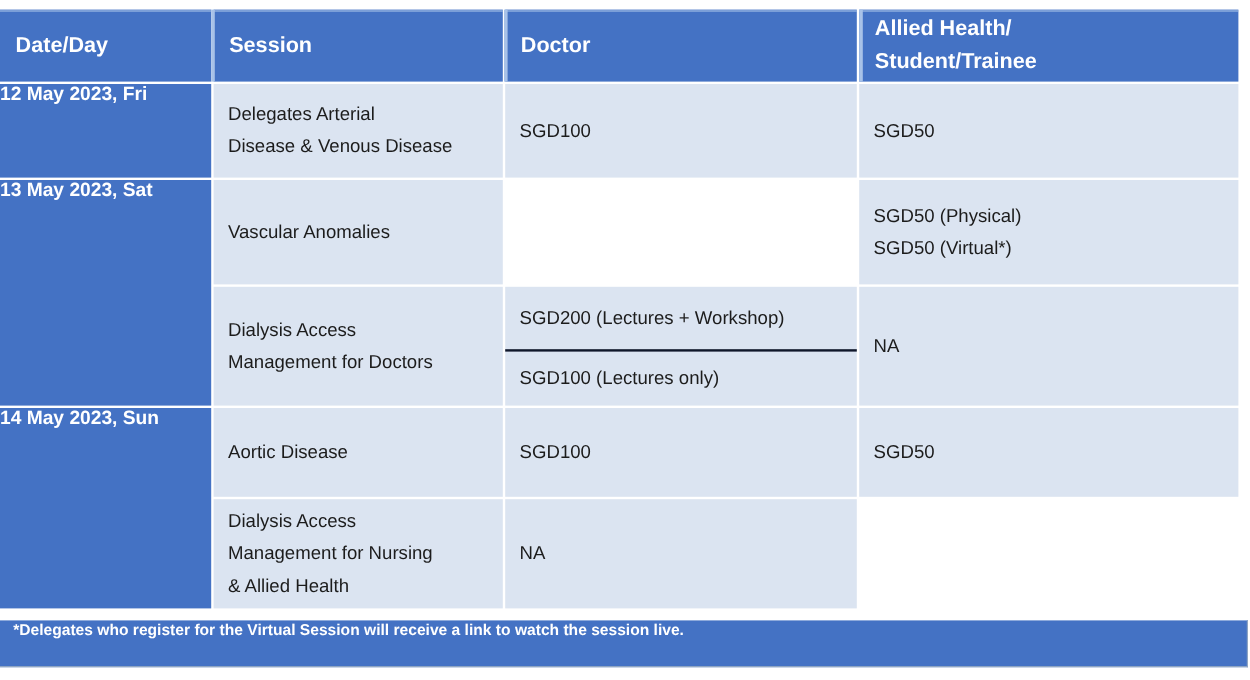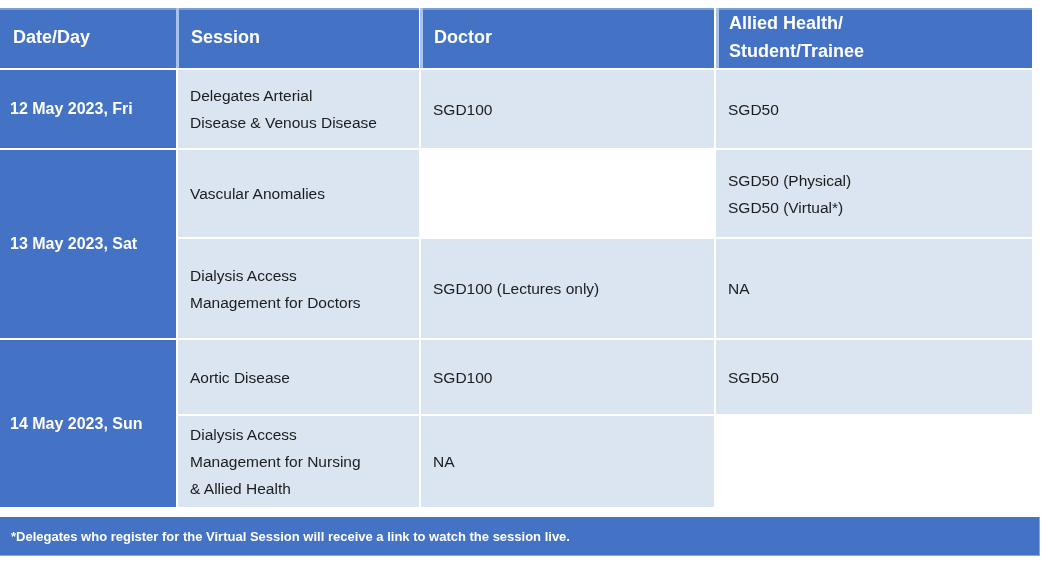--- a/index.html
+++ b/index.html
@@ -14,39 +14,39 @@
     grid-template-rows:60px 78px 87px 99px 74px 91px;
     gap:2px;
   }
   .h{
     background:#4472C4; color:#ffffff; font-weight:bold; font-size:18px;
     display:flex; align-items:center; padding:0 8px 0 13px; line-height:1.55;
     box-shadow:inset 0 2px 0 rgba(169,196,233,0.55);
   }
   .d{
     background:#4472C4; color:#ffffff; font-weight:bold; font-size:16px;
-    display:flex; align-items:center; padding-left:10px;
+    display:flex; 
   }
   .b{
     background:#DBE4F1; color:#1c1c1c; font-size:15.5px;
     display:flex; flex-direction:column; justify-content:center;
     padding-left:12px; line-height:27px;
   }
   .b.split{padding:0;}
   .sub{
     display:flex; flex-direction:column; justify-content:center;
     padding-left:12px; line-height:27px;
   }
   .sub + .sub{border-top:2px solid #0f172a;}
   .hdiv{position:absolute; top:0; width:3px; height:60px; background:#A8C2E8;}
   .footer{
     position:absolute; left:0; top:517px; width:1040px; height:39px;
     box-sizing:border-box; background:#4472C4;
     border-right:1px solid #8fa5c2; border-bottom:1px solid #8fa5c2;
-    display:flex; align-items:center; padding-left:11px;
+    display:flex; padding-left:11px;
     color:#ffffff; font-weight:bold; font-size:13px;
   }
 </style>
 </head>
 <body>
 
 <div class="page">
 
   <div class="grid">
 
@@ -97,20 +97,23 @@
     <div class="b" style="grid-area:6/2">
       <div>Dialysis Access</div>
       <div>Management for Nursing</div>
       <div>&amp; Allied Health</div>
     </div>
 
     <div class="b" style="grid-area:2/3">
       <div>SGD100</div>
     </div>
     <div class="b split" style="grid-area:4/3">
+      <div class="sub" style="flex:52">
+        <div>SGD200 (Lectures + Workshop)</div>
+      </div>
       <div class="sub" style="flex:45">
         <div>SGD100 (Lectures only)</div>
       </div>
     </div>
     <div class="b" style="grid-area:5/3">
       <div>SGD100</div>
     </div>
     <div class="b" style="grid-area:6/3">
       <div>NA</div>
     </div>

